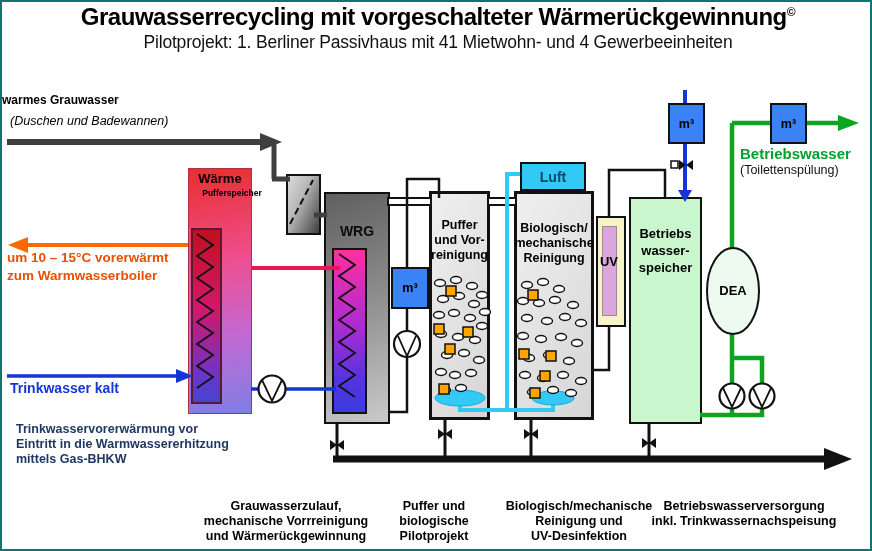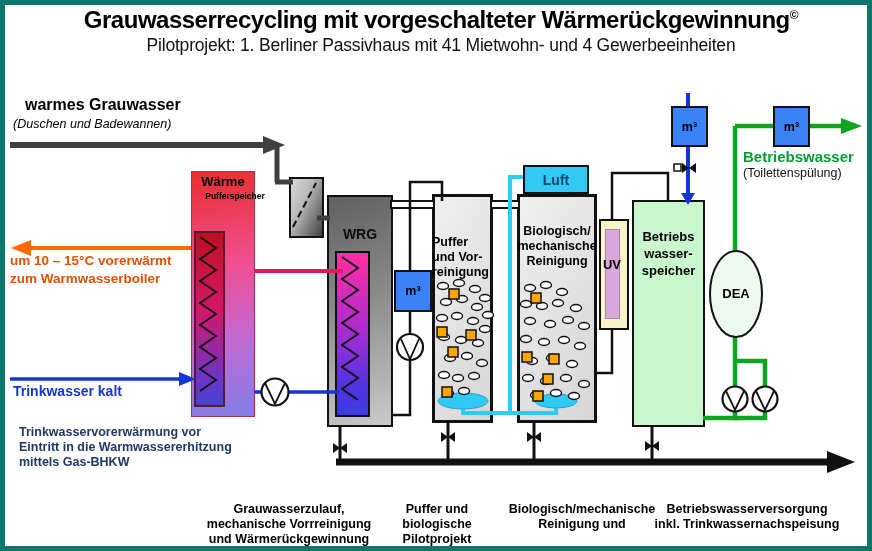--- a/index.html
+++ b/index.html
@@ -1,17 +1,17 @@
 <!DOCTYPE html>
 <html><head>
 <meta charset="utf-8">
 <style>
   html,body{margin:0;padding:0;background:#fff;}
   .stage{position:relative;width:872px;height:551px;background:#fff;overflow:hidden;
-         font-family:"Liberation Sans","DejaVu Sans",sans-serif;border:5px solid #0f766e;box-sizing:border-box;}
+         font-family:"Liberation Sans","DejaVu Sans",sans-serif;border:2px solid #0f766e;box-sizing:border-box;}
   .abs{position:absolute;}
   
   .title{left:0;top:1px;width:872px;text-align:center;font-size:24px;font-weight:bold;color:#000;letter-spacing:-0.5px;z-index:10;}
   .title sup{font-size:12px;}
   .subtitle{left:0;top:30px;width:872px;text-align:center;font-size:17.5px;color:#111;letter-spacing:-0.2px;z-index:10;}
   
   .tank{z-index:1;box-sizing:border-box;}
   .heat-tank{left:186px;top:166px;width:64px;height:246px;border:1.5px solid #B03048;
     background:linear-gradient(170deg,#E92E2E 0%,#EF4E8E 38%,#C468D2 68%,#7F7FE6 100%);}
   .heat-inner{left:189px;top:226px;width:27px;height:172px;border:2px solid #571A30;
@@ -31,30 +31,30 @@
   .meter1{left:389px;top:265px;}
   .meter2{left:666px;top:101px;width:33px;height:37px;}
   .meter3{left:768px;top:101px;width:33px;height:37px;}
   .luft-box{left:518px;top:160px;width:62px;height:25px;border:2px solid #111;background:#33C9F5;z-index:8;
     display:flex;align-items:center;justify-content:center;font-weight:bold;font-size:14px;color:#0c4a6e;}
   .uv-outer{left:594px;top:214px;width:26px;height:107px;border:2px solid #111;background:#F7F2C8;z-index:8;}
   .uv-inner{position:absolute;left:4px;top:8px;width:13px;height:88px;background:#D9A7DB;border:1px solid #9a8a9a;}
   .uv-label{left:594px;top:252px;width:26px;text-align:center;font-weight:bold;font-size:13px;color:#000;z-index:10;}
   
   .lbl{z-index:10;color:#000;white-space:nowrap;}
-  .inlet-l{left:20px;top:91px;font-size:16px;font-weight:bold;}
+  .inlet-l{left:0;top:91px;font-size:12px;font-weight:bold;}
   .inlet-s{left:8px;top:112px;font-size:12.5px;font-style:italic;}
   .heat-t{left:186px;top:169px;width:64px;text-align:center;font-size:13px;font-weight:bold;}
   .heat-s{left:186px;top:186px;width:88px;text-align:center;font-size:8.5px;font-weight:bold;}
   .preheat1{left:5px;top:248px;font-size:13.5px;font-weight:bold;color:#E85000;}
   .preheat2{left:5px;top:266px;font-size:13.5px;font-weight:bold;color:#E85000;}
   .coldw{left:8px;top:378px;font-size:14px;font-weight:bold;color:#1535D6;}
   .note{left:14px;top:420px;font-size:12.5px;font-weight:bold;color:#1F3864;line-height:15px;}
   .wrg-l{left:322px;top:221px;width:66px;text-align:center;font-size:14px;font-weight:bold;color:#0b0b0b;}
-  .buffer-l{left:427px;top:230px;width:61px;text-align:left;font-size:12.5px;font-weight:bold;line-height:15px;}
+  .buffer-l{left:427px;top:216px;width:61px;text-align:center;font-size:12.5px;font-weight:bold;line-height:15px;}
   .bio-l{left:512px;top:219px;width:80px;text-align:center;font-size:12.5px;font-weight:bold;line-height:15px;}
   .service-l{left:627px;top:223px;width:73px;text-align:center;font-size:13px;font-weight:bold;line-height:17px;}
   .dea-l{left:706px;top:281px;width:50px;text-align:center;font-size:13px;font-weight:bold;}
   .outlet-l{left:738px;top:143px;font-size:15px;font-weight:bold;color:#00A030;}
   .outlet-s{left:738px;top:161px;font-size:12.5px;color:#111;}
   .cap{top:497px;text-align:center;font-size:12.5px;font-weight:bold;line-height:15px;white-space:nowrap;z-index:10;}
   .cap1{left:183px;width:202px;}
   .cap2{left:377px;width:110px;}
   .cap3{left:498px;width:158px;}
   .cap4{left:633px;width:218px;}
@@ -289,19 +289,20 @@
     <div>und Wärmerückgewinnung</div>
   </div>
   <div class="abs cap cap2">
     <div>Puffer und</div>
     <div>biologische</div>
     <div>Pilotprojekt</div>
   </div>
   <div class="abs cap cap3">
     <div>Biologisch/mechanische</div>
     <div>Reinigung und</div>
+    <div>UV-Desinfektion</div>
   </div>
   <div class="abs cap cap4">
     <div>Betriebswasserversorgung</div>
     <div>inkl. Trinkwassernachspeisung</div>
   </div>
 
 </div>
 
 </body></html>

